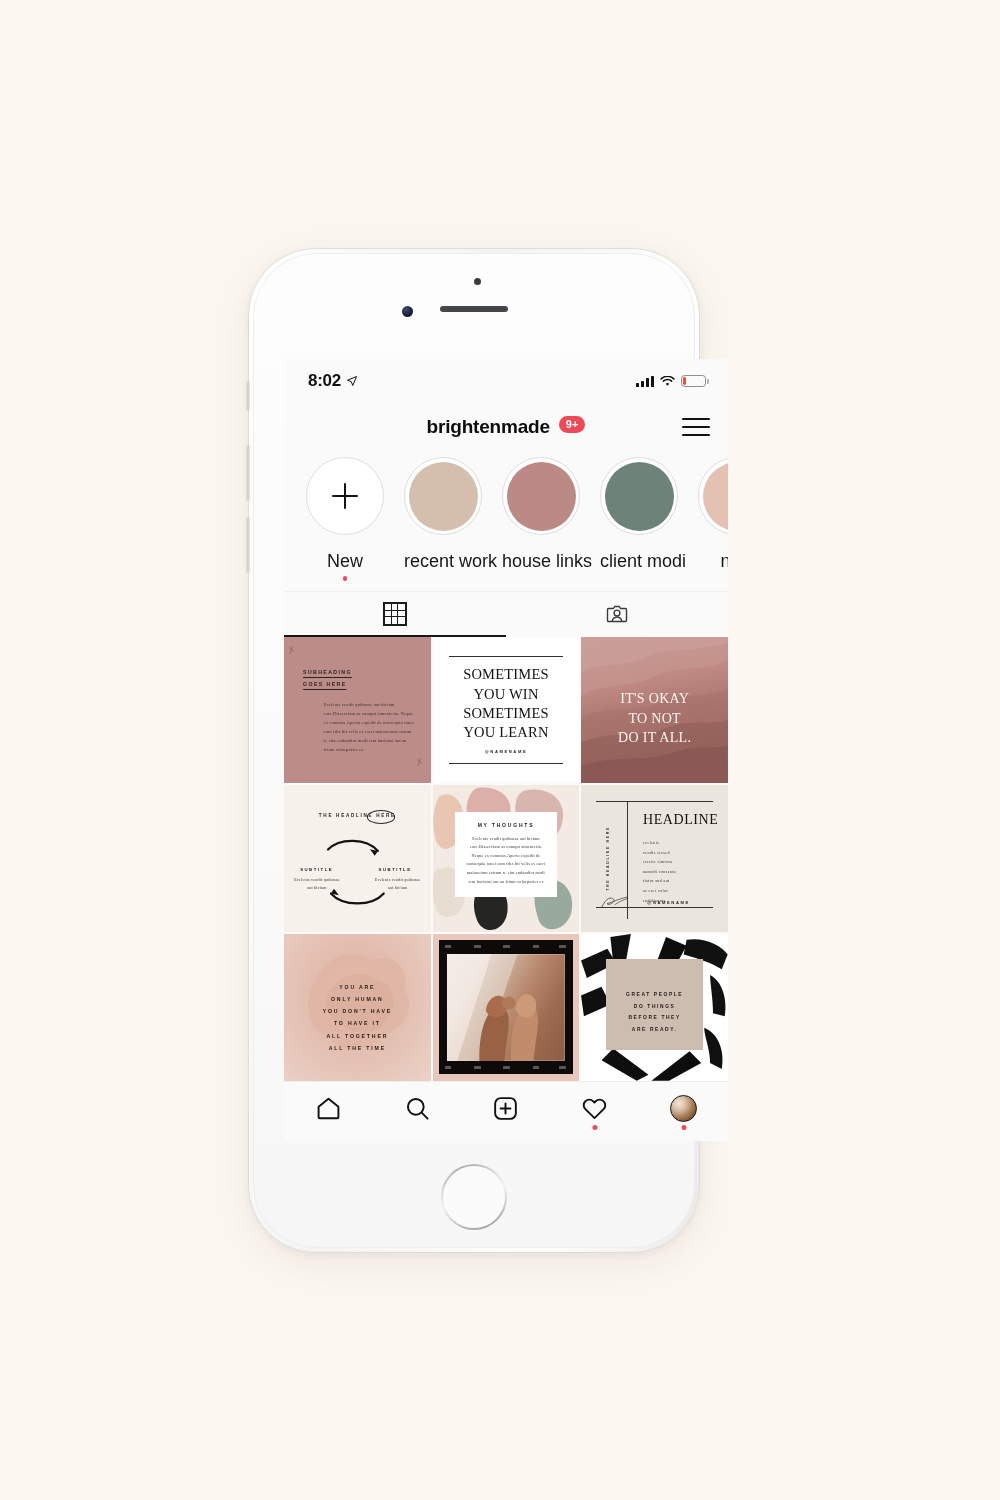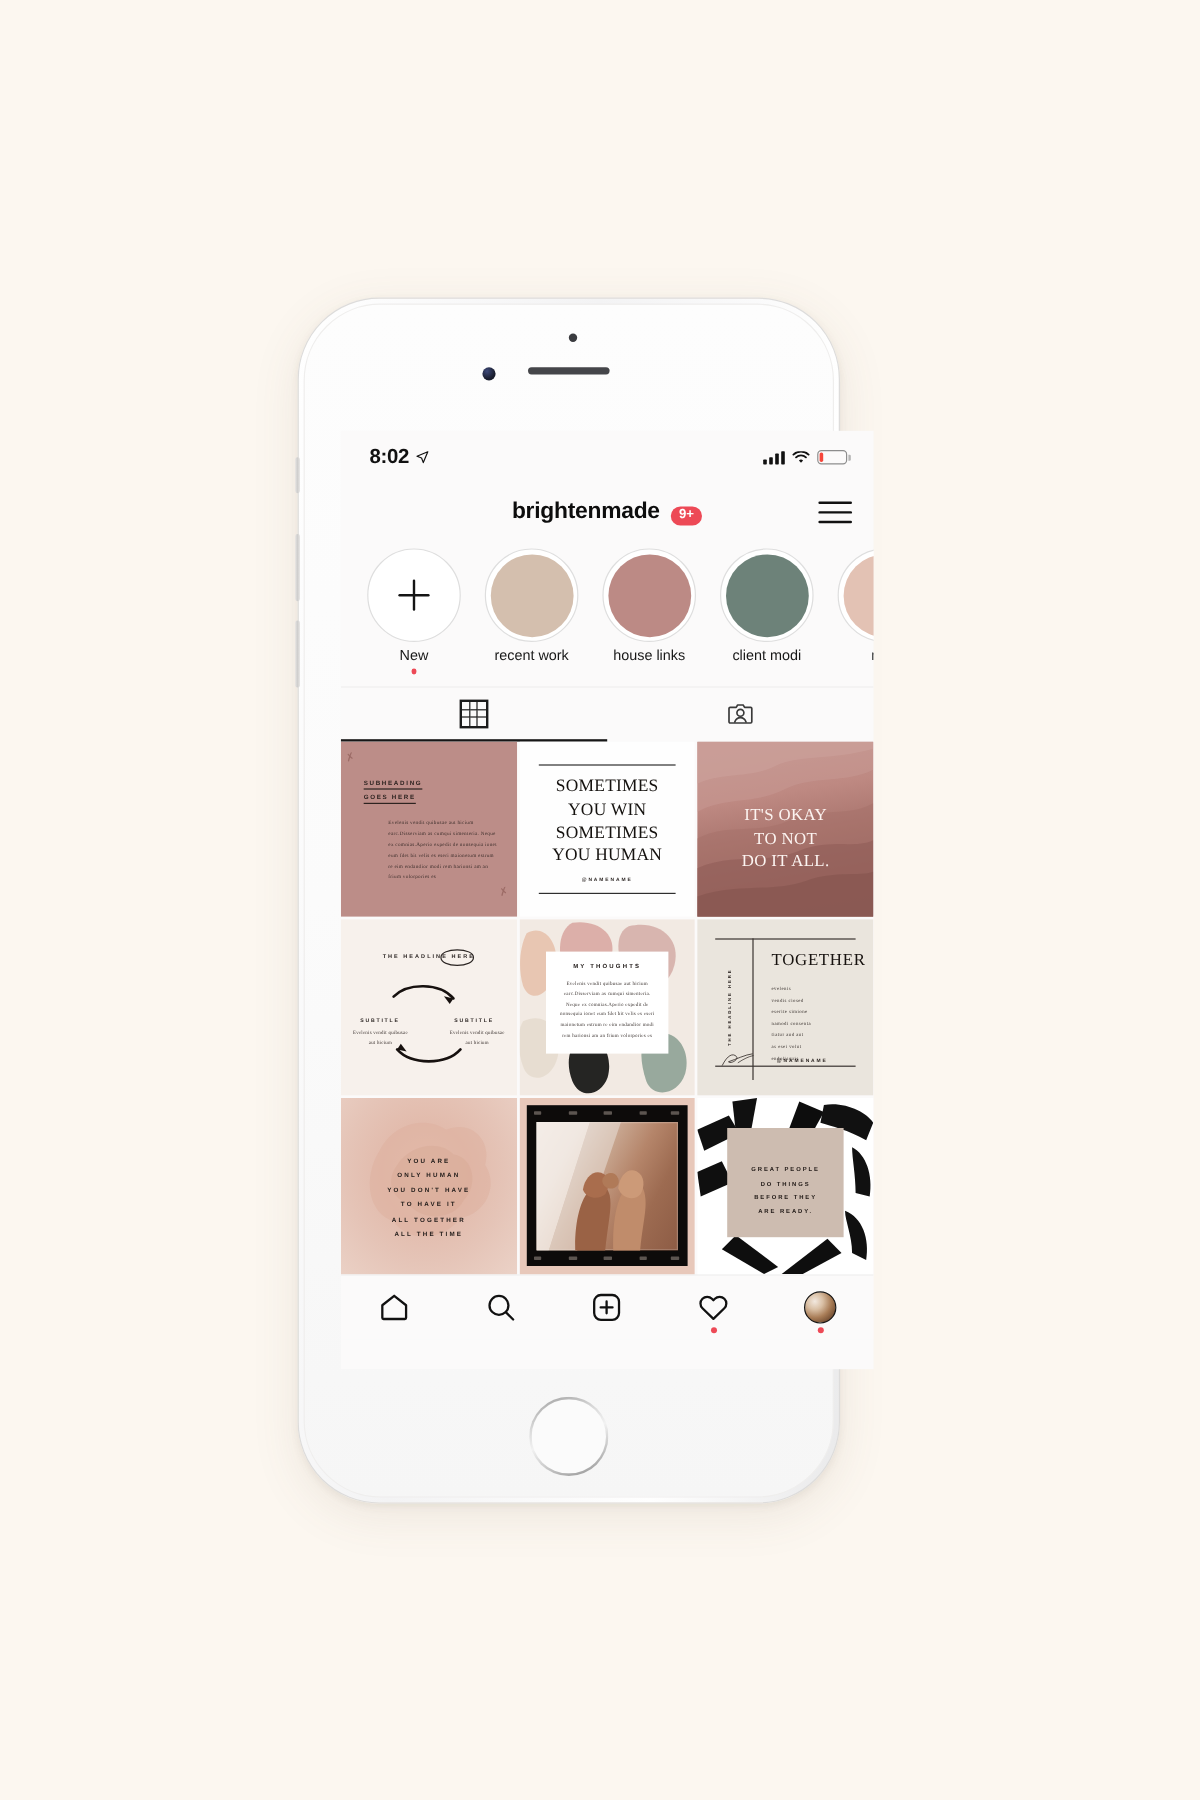--- a/index.html
+++ b/index.html
@@ -71,36 +71,36 @@
   .bars { display: flex; align-items: flex-end; gap: 2px; height: 11px; }
   .bars i { width: 3px; background: #111; border-radius: .6px; display: block; }
   .bars i:nth-child(1){height:4px;} .bars i:nth-child(2){height:6px;}
   .bars i:nth-child(3){height:8.5px;} .bars i:nth-child(4){height:11px;}
   .battery { width: 25px; height: 12px; border: 1.3px solid #8d8d8d; border-radius: 3.5px; position: relative; }
   .battery::after { content:""; position:absolute; right:-3.5px; top:3.4px; width:2px; height:4.4px; background:#b4b4b4; border-radius:0 1px 1px 0; }
   .battery > span { position: absolute; left: 1.4px; top: 1.4px; bottom: 1.4px; width: 2.6px; background: #F6463B; border-radius: 1.4px; display:block; }
 
   
   .ig-header { height: 48px; display: flex; align-items: center; padding: 0 18px; position: relative; }
-  .ig-user { position:absolute; left:0; right:0; display:flex; align-items:flex-end; justify-content:center; gap:9px; }
+  .ig-user { position:absolute; left:0; right:0; display:flex; align-items:flex-start; justify-content:center; gap:9px; }
   .ig-username { font-size: 19px; font-weight: 700; color: #0d0d0d; letter-spacing: -.2px; }
   .ig-badge { background: #ED4956; color: #fff; font-size: 11px; font-weight: 700; border-radius: 999px; padding: 2.5px 7px 3px; line-height: 1; }
   .burger { margin-left: auto; width: 28px; height: 19px; display: flex; flex-direction: column; justify-content: space-between; z-index: 2; }
   .burger span { display: block; height: 2.3px; background: #111; border-radius: 2px; }
 
   
   .highlights { display: flex; gap: 20px; padding: 6px 0 4px 22px; }
   .hl { width: 78px; flex: 0 0 78px; text-align: center; }
   .hl-ring { width: 78px; height: 78px; border-radius: 50%; border: 1.3px solid #dedede; padding: 3.5px; background: #fff; }
   .hl-fill { width: 100%; height: 100%; border-radius: 50%; display: flex; align-items: center; justify-content: center; }
   .hl-plus { position: relative; width: 26px; height: 26px; }
   .hl-plus::before, .hl-plus::after { content:""; position:absolute; background:#141414; border-radius:1px; }
   .hl-plus::before { left:0; right:0; top:11.6px; height:2.6px; }
   .hl-plus::after { top:0; bottom:0; left:11.6px; width:2.6px; }
-  .hl-label { font-size: 12px; color: #171717; margin-top: 4px; white-space: nowrap; }
+  .hl-label { font-size: 18px; color: #171717; margin-top: 16px; white-space: nowrap; }
   .hl-dot { width: 4.5px; height: 4.5px; border-radius: 50%; background: #ED4956; margin: 4px auto 0; }
 
   
   .tabs { display: flex; height: 46px; border-top: 1px solid #efefef; margin-top: 6px; }
   .tab { flex: 1; display: flex; align-items: center; justify-content: center; position: relative; }
   .tab.active::after { content:""; position:absolute; left:0; right:0; bottom:0; height:2px; background:#171717; }
   .grid-ic { width: 24px; height: 24px; border: 2px solid #1b1b1b; display: grid; grid-template-columns: 1fr 1fr 1fr; grid-template-rows: 1fr 1fr 1fr; }
   .grid-ic i { border-right: 1.6px solid #1b1b1b; border-bottom: 1.6px solid #1b1b1b; }
   .grid-ic i:nth-child(3n){border-right:none;} .grid-ic i:nth-child(n+7){border-bottom:none;}
   .tag-ic { width: 24px; height: 24px; }
@@ -309,21 +309,21 @@
         </div>
 
         <div class="post">
           <div class="pc p2">
             <span class="rule" style="top:13%"></span>
             <span class="rule" style="bottom:13%"></span>
             <div class="quote">
               <div>SOMETIMES</div>
               <div>YOU WIN</div>
               <div>SOMETIMES</div>
-              <div>YOU HUMAN</div>
+              <div>YOU LEARN</div>
             </div>
             <div class="handle">@NAMENAME</div>
           </div>
         </div>
 
         <div class="post">
           <div class="pc p3">
             <svg class="wash" viewBox="0 0 100 100" preserveAspectRatio="none">
               <path d="M0 24 C14 17 30 21 44 14 C58 7 74 11 100 4 L100 0 L0 0 Z" fill="#CDA49D" opacity=".75"></path>
               <path d="M0 40 C16 31 32 36 50 27 C66 19 84 24 100 16 L100 0 L0 0 Z" fill="#C79A93" opacity=".5"></path>
@@ -375,21 +375,21 @@
             </div>
           </div>
         </div>
 
         <div class="post">
           <div class="pc p6">
             <span class="ln" style="left:10%;right:10%;top:11%;height:1px"></span>
             <span class="ln" style="left:10%;right:10%;bottom:16%;height:1px"></span>
             <span class="ln" style="left:31%;top:11%;bottom:9%;width:1px"></span>
             <span class="vert">THE HEADLINE HERE</span>
-            <span class="ttl">TOGETHER</span>
+            <span class="ttl">HEADLINE</span>
             <div class="items">
               <div>evelenis</div>
               <div>vendis ciosed</div>
               <div>eserite simione</div>
               <div>namodi consenta</div>
               <div>tiatur aud aut</div>
               <div>as esei volut</div>
               <div>endolisquis</div>
             </div>
             <svg class="sig" viewBox="0 0 40 20">

